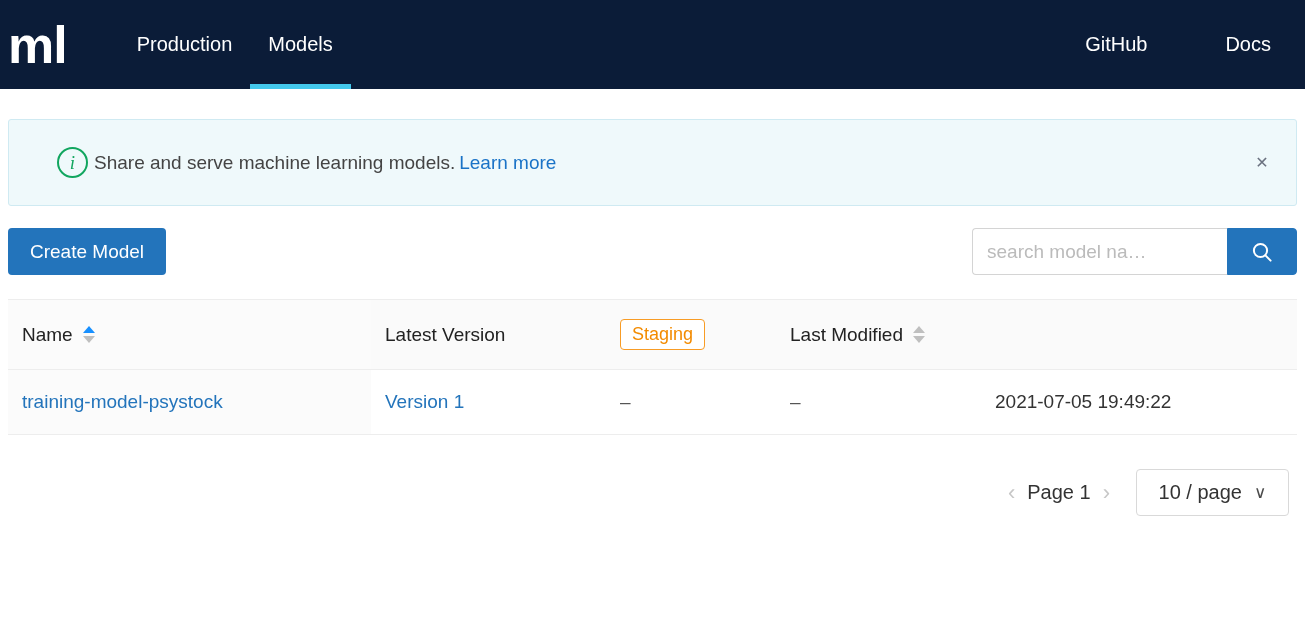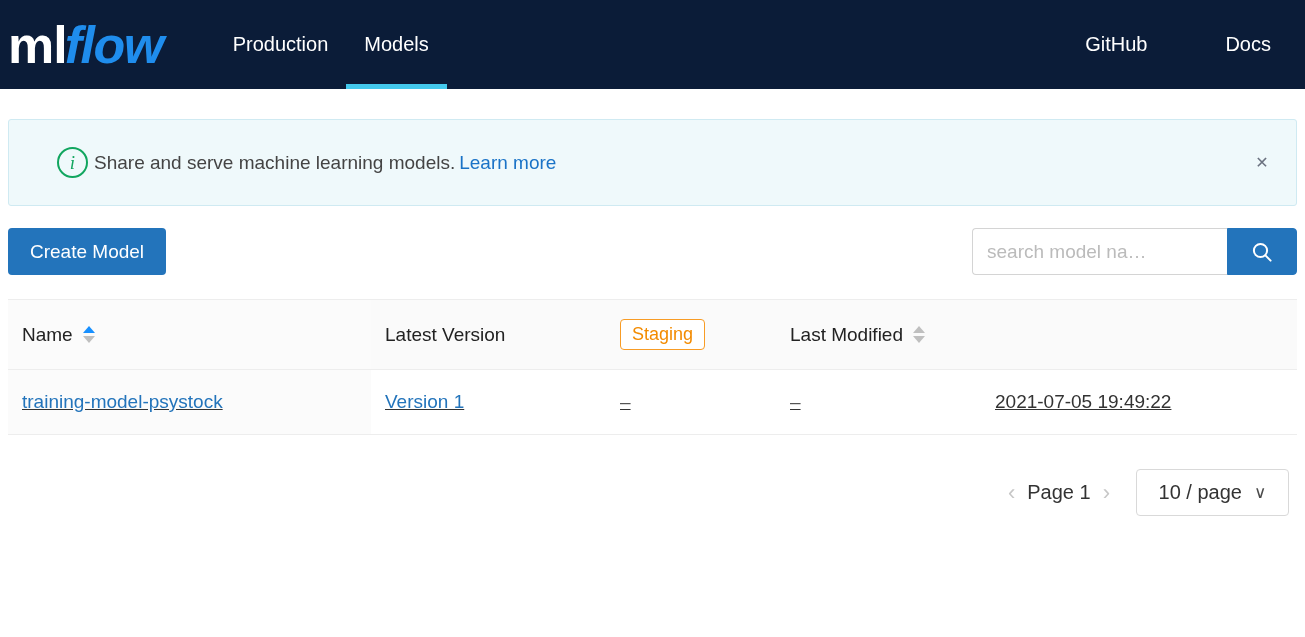--- a/index.html
+++ b/index.html
@@ -217,21 +217,20 @@
   .thead-row {
     display: flex;
     background: #fafafa;
     height: 70px;
     border-bottom: 1px solid #ededed;
   }
   .tbody-row {
     display: flex;
     height: 64px;
     background: #ffffff;
-    text-decoration: underline;
   }
   .cell {
     display: flex;
     align-items: center;
     padding: 0 14px;
     font-size: 19px;
     overflow: hidden;
   }
   .col-name    { width: 363px; background: #fbfbfb; }
   .col-version { width: 235px; }
@@ -326,21 +325,20 @@
     color: #4b4b4b;
   }
 </style>
 </head>
 <body>
 
 <div class="navbar">
   <div class="nav-left">
     <a class="brand" href="#">
       <span class="brand-ml">ml</span>
-        <span class="brand-flow">flow</span>
     </a>
     <div class="nav-tabs">
       <a class="nav-tab" href="#">
         <span>Production</span>
       </a>
       <a class="nav-tab active" href="#">
         <span>Models</span>
       </a>
     </div>
   </div>

